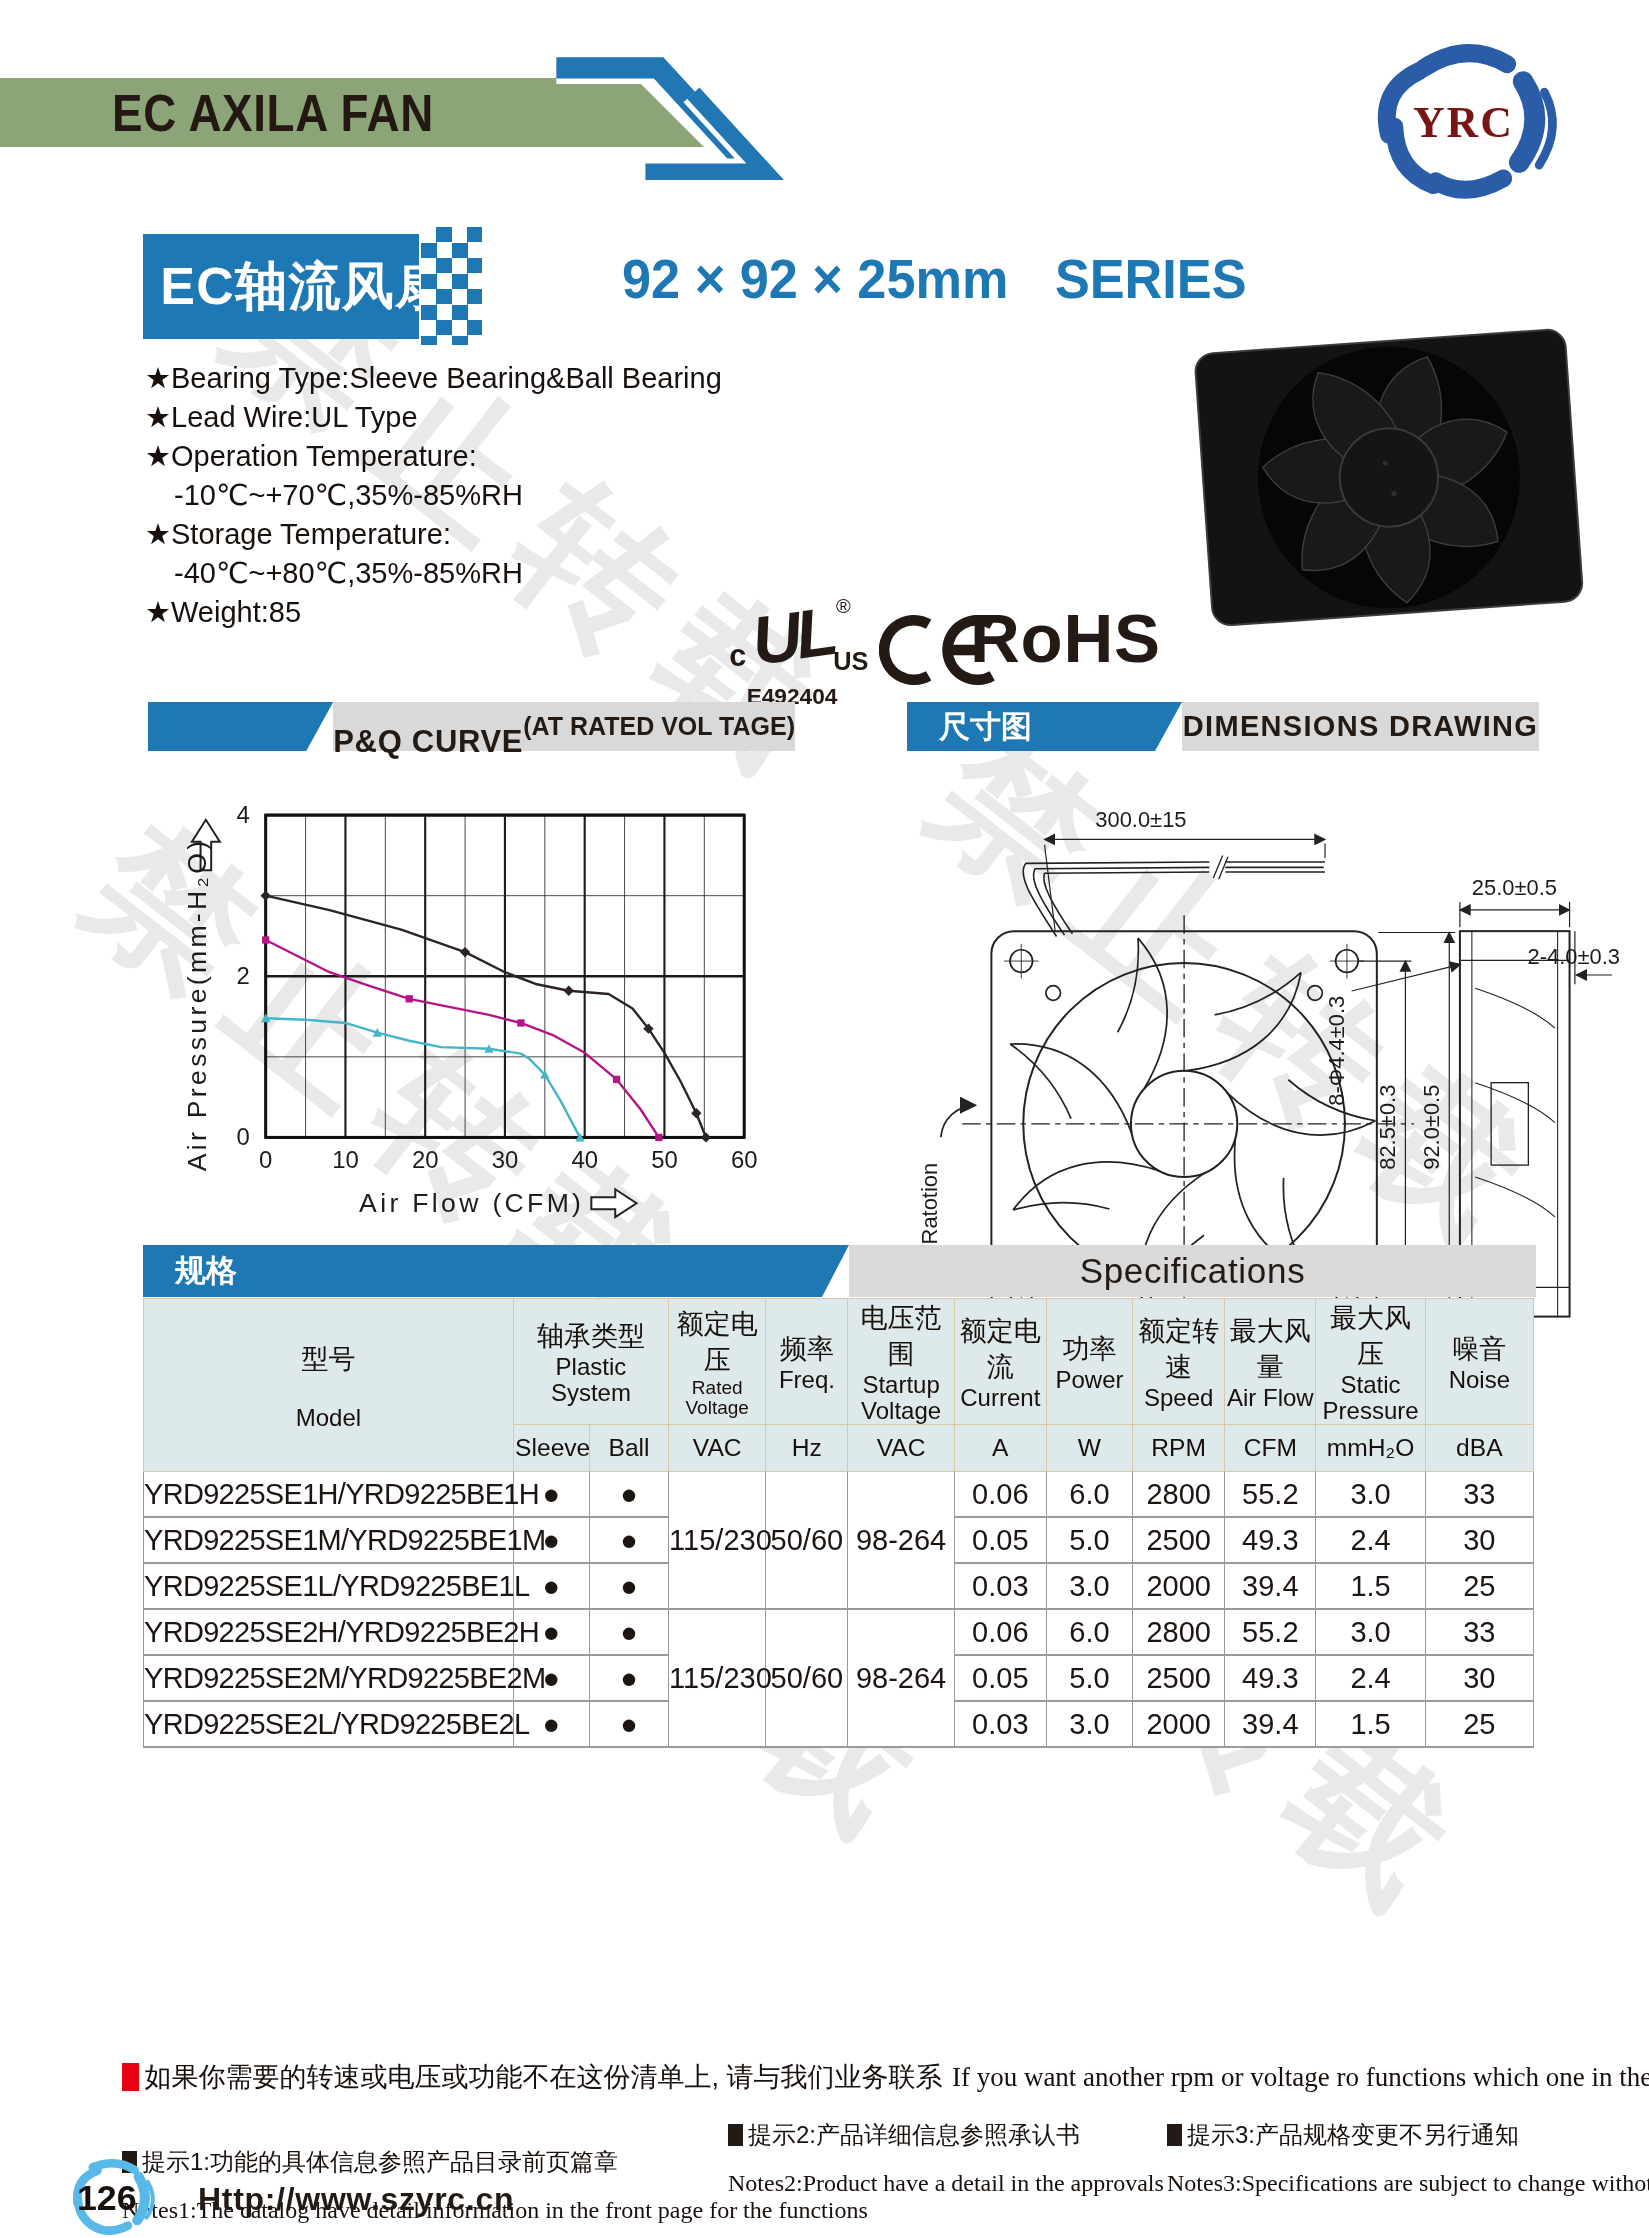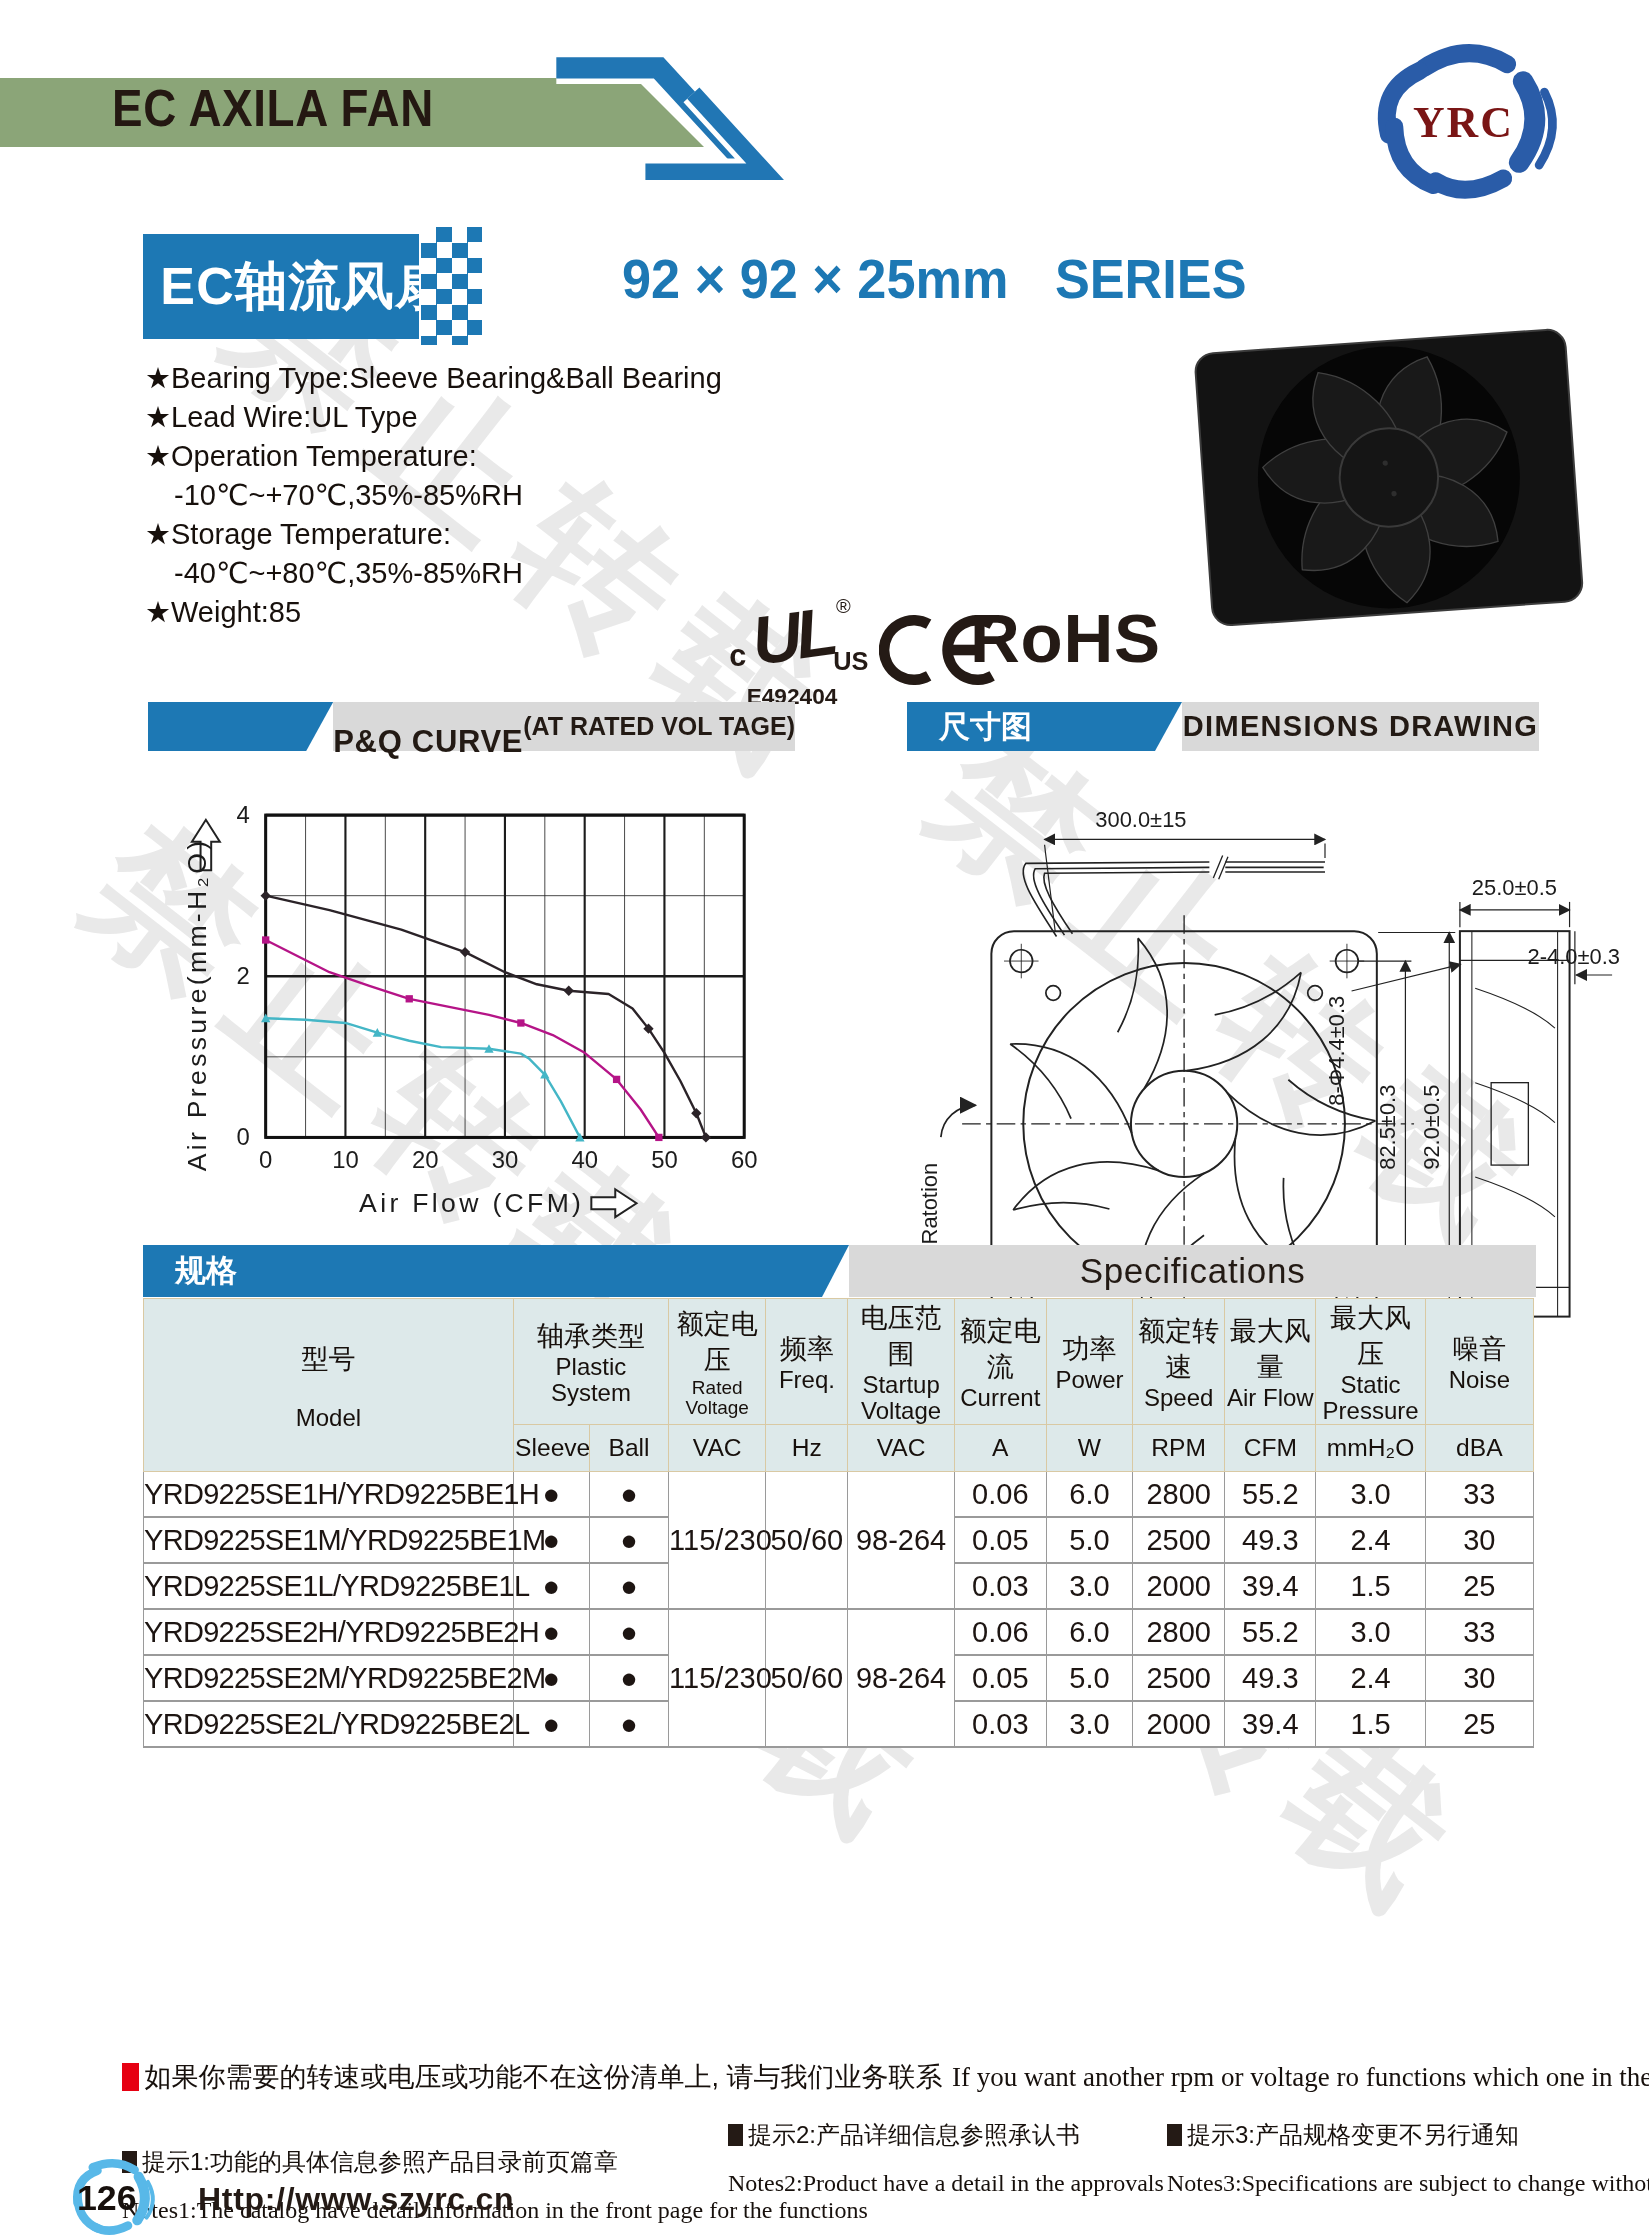--- a/index.html
+++ b/index.html
@@ -5,21 +5,21 @@
   html,body{margin:0;padding:0;background:#ffffff;}
   #page{position:relative;width:1649px;height:2239px;background:#fff;overflow:hidden;
         font-family:"Liberation Sans","DejaVu Sans",sans-serif;color:#1d1512;}
   .abs{position:absolute;z-index:1;}
   
   .wm{position:absolute;z-index:0;color:#c6c6c6;opacity:.38;font-size:153px;font-weight:700;
       letter-spacing:28px;transform:rotate(38deg);transform-origin:left top;white-space:nowrap;
       pointer-events:none;font-family:"DejaVu Sans",sans-serif;}
   
   .banner{left:0;top:78px;width:704px;height:69px;background:#8ba578;
-          clip-path:polygon(0 0,635px 0,704px 100%,0 100%);display:flex;align-items:flex-start;}
+          clip-path:polygon(0 0,635px 0,704px 100%,0 100%);display:flex;align-items:center;}
   .banner-text{margin-left:112px;font-size:52px;font-weight:800;color:#241812;
                transform:scaleX(.88);transform-origin:left center;white-space:nowrap;letter-spacing:0.7px;}
   
   .title-box{left:143px;top:234px;width:276px;height:105px;background:#1d78b4;display:flex;align-items:center;}
   .title-box span{margin-left:17.3px;font-size:52px;font-weight:700;color:#ffffff;letter-spacing:1.3px;white-space:nowrap;}
   .checker{left:421px;top:227px;width:61px;height:118px;
            background-image:conic-gradient(#1d78b4 90deg,#ffffff 90deg 180deg,#1d78b4 180deg 270deg,#ffffff 270deg);
            background-size:31px 31px;}
   .series-line{left:622px;top:247px;font-size:55px;font-weight:800;color:#1d78b4;white-space:nowrap;
                transform:scaleX(.95);transform-origin:left center;}

